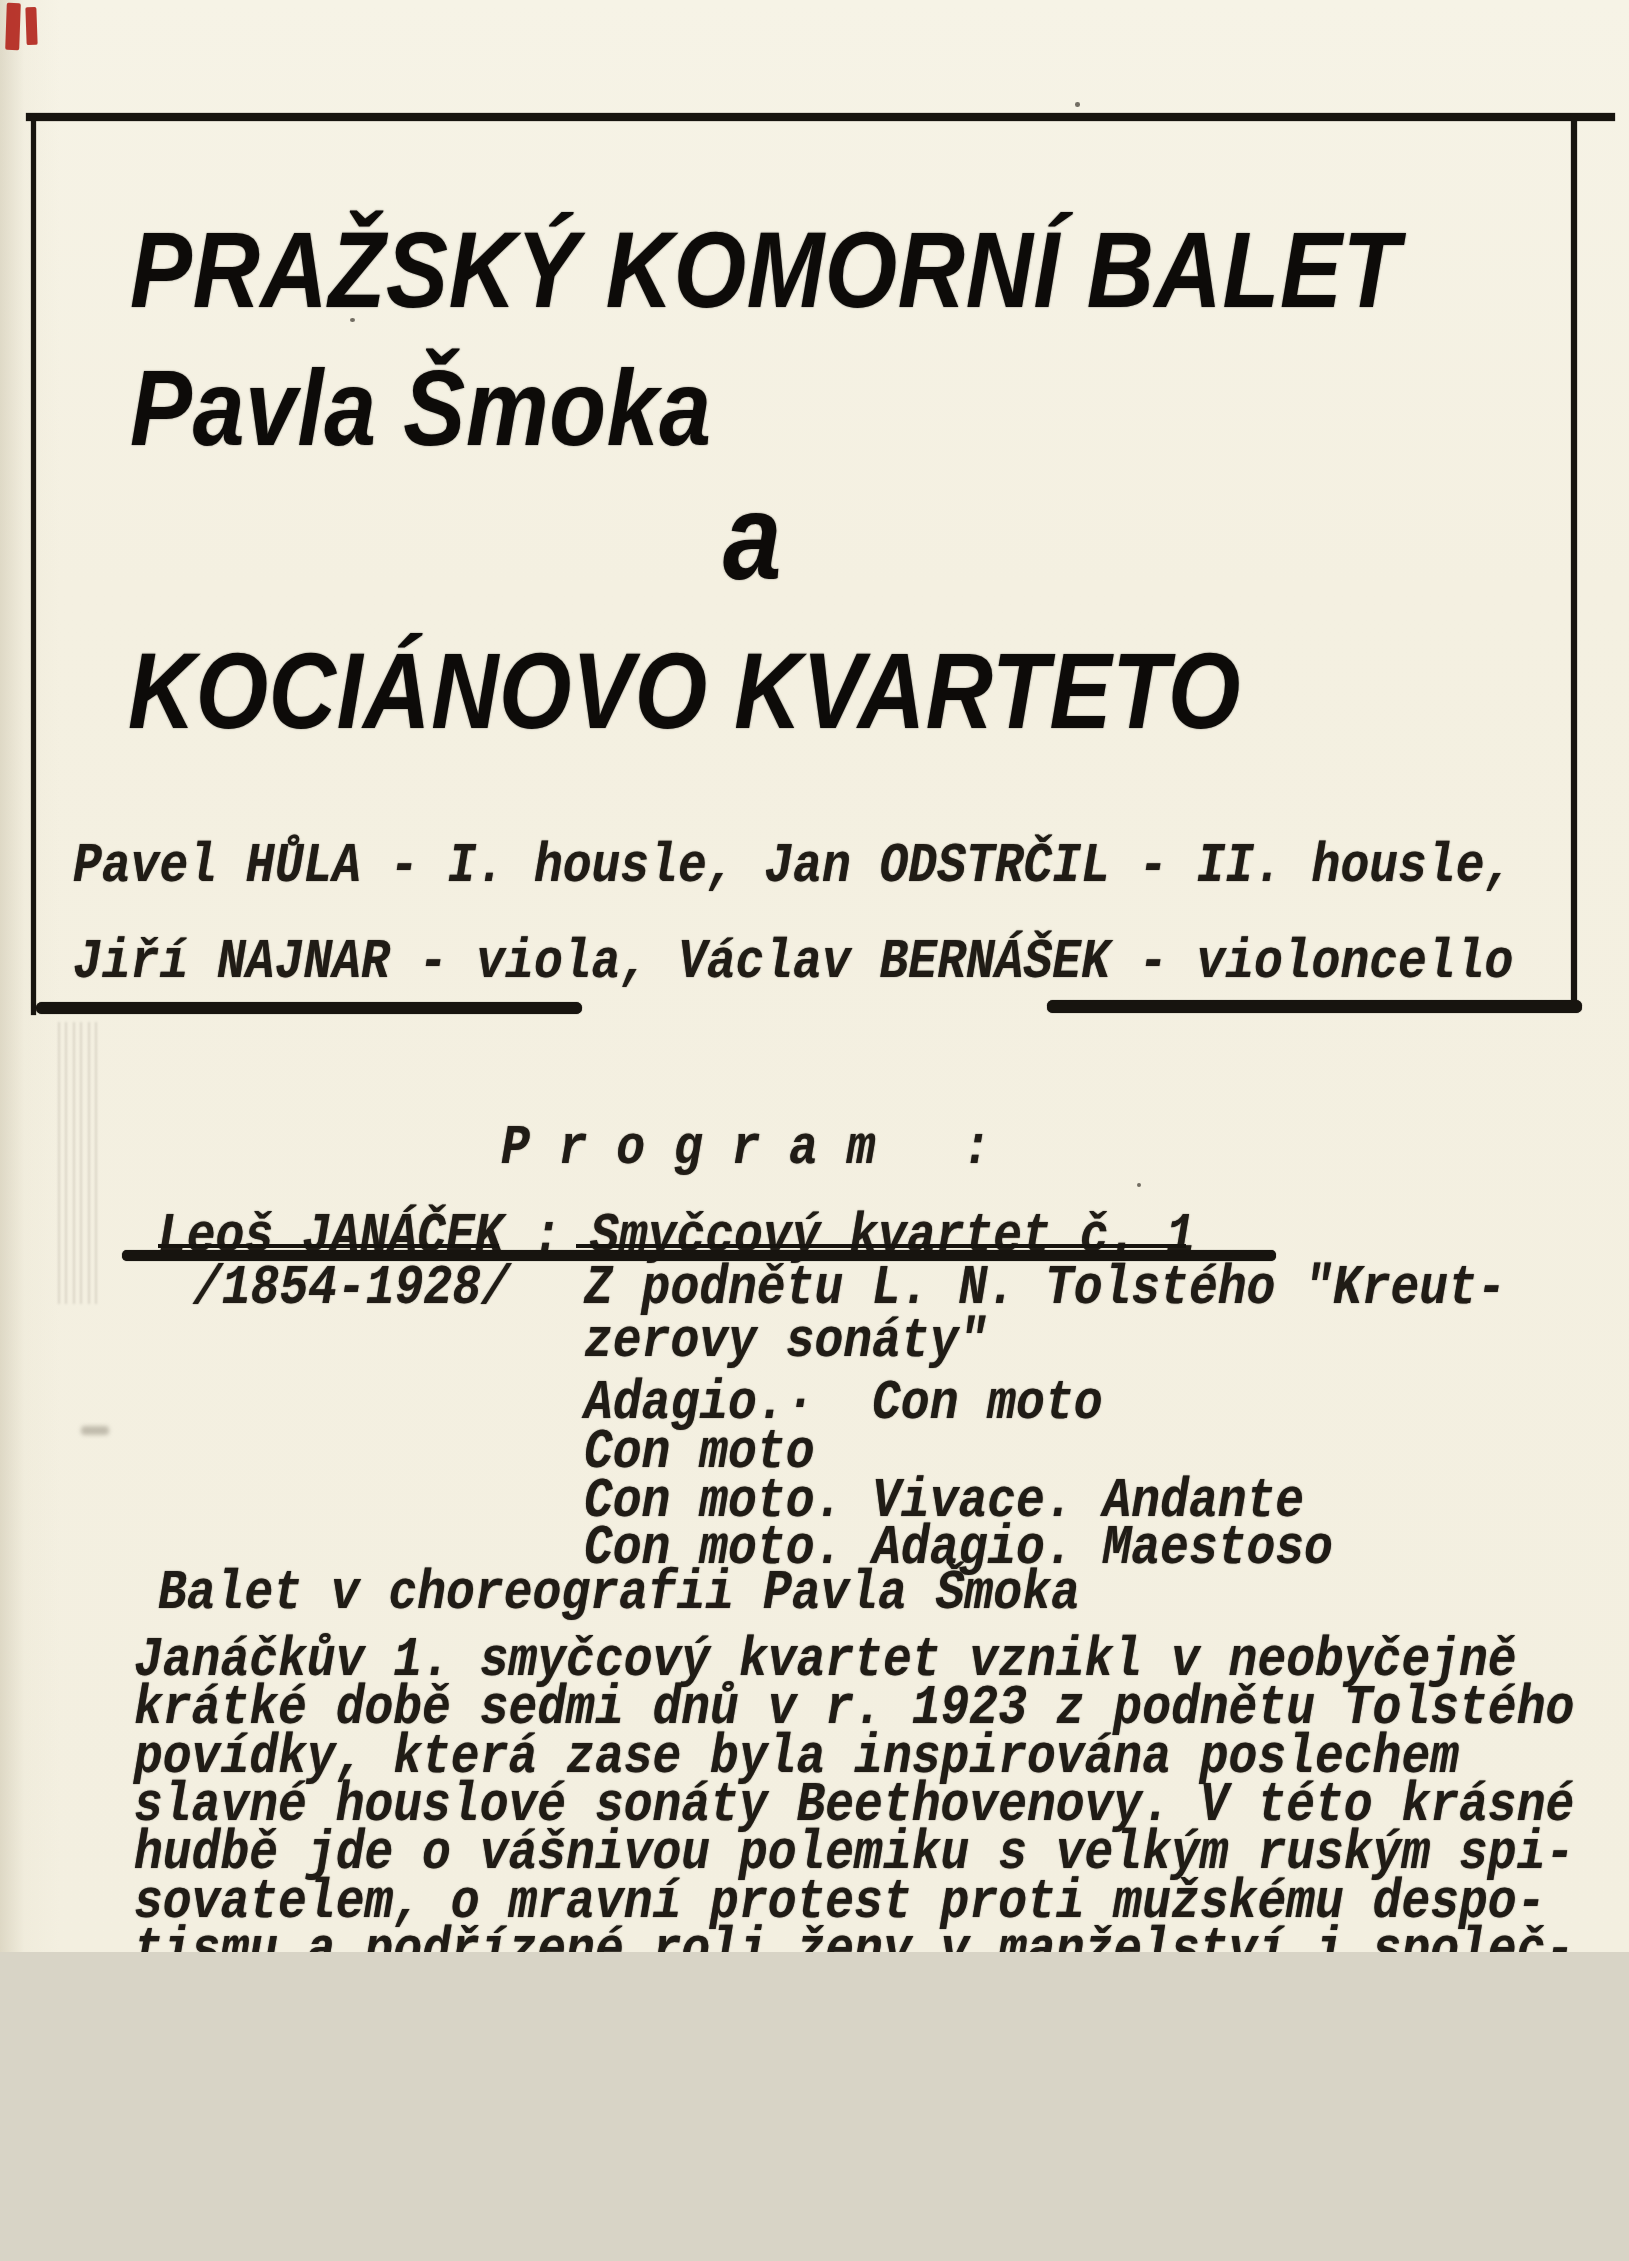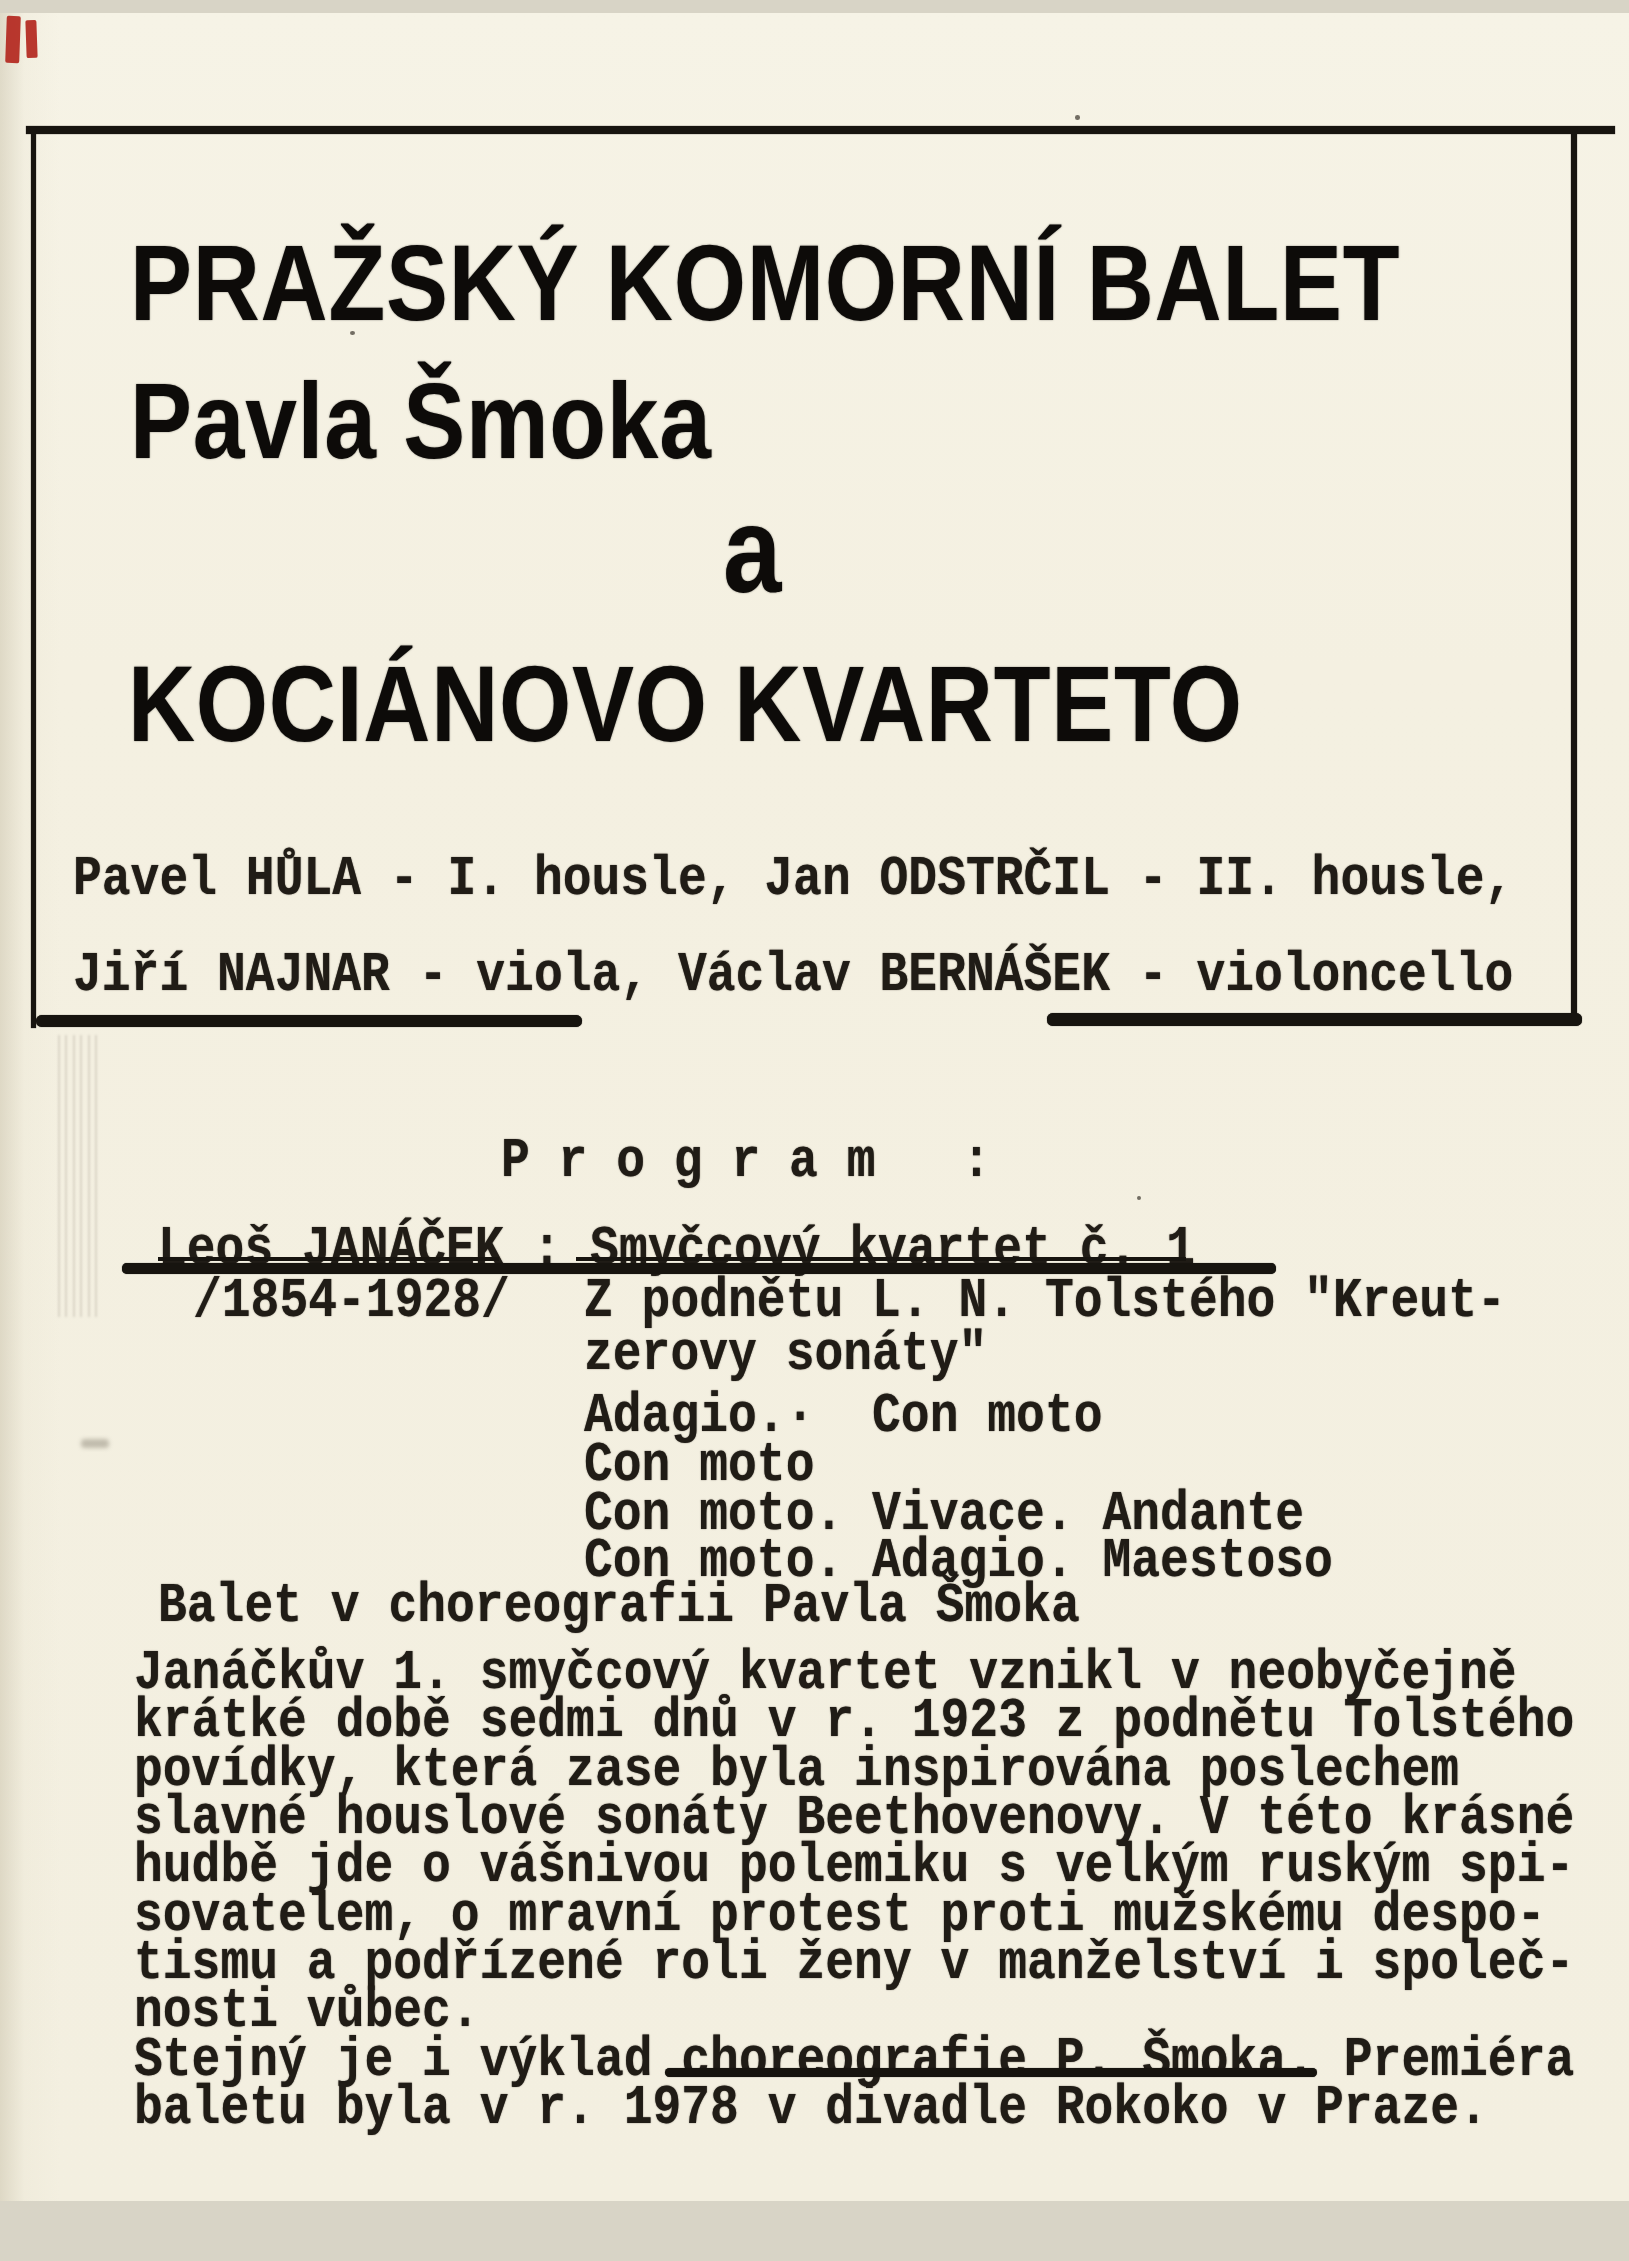--- a/index.html
+++ b/index.html
@@ -1,24 +1,25 @@
 <!DOCTYPE html>
 <html lang="cs" style="font-size:15px"><head>
 <meta charset="utf-8">
 <style>
   html,body { margin:0; padding:0; background:#d8d4c6; }
   #page {
     position:relative;
-    width:1629px; height:2188px;
-    margin:13px auto;
+    width:1629px; height:1952px;
+    margin:0 auto;
     background:
       linear-gradient(90deg, rgba(196,188,164,.45) 0px, rgba(232,227,208,.25) 24.5px, rgba(0,0,0,0) 60px),
       linear-gradient(180deg, #f6f3e6 0%, #f4f0e1 30%, #f3efe0 100%);
     overflow:hidden;
     color:#1d1a15;
+    font-style:italic;
   }
   
   .tw {
     position:absolute;
     font-family:"Liberation Mono","DejaVu Sans Mono",monospace;
     font-weight:700;
     font-size:48px;
     line-height:1;
     white-space:pre;
     color:#201c16;

